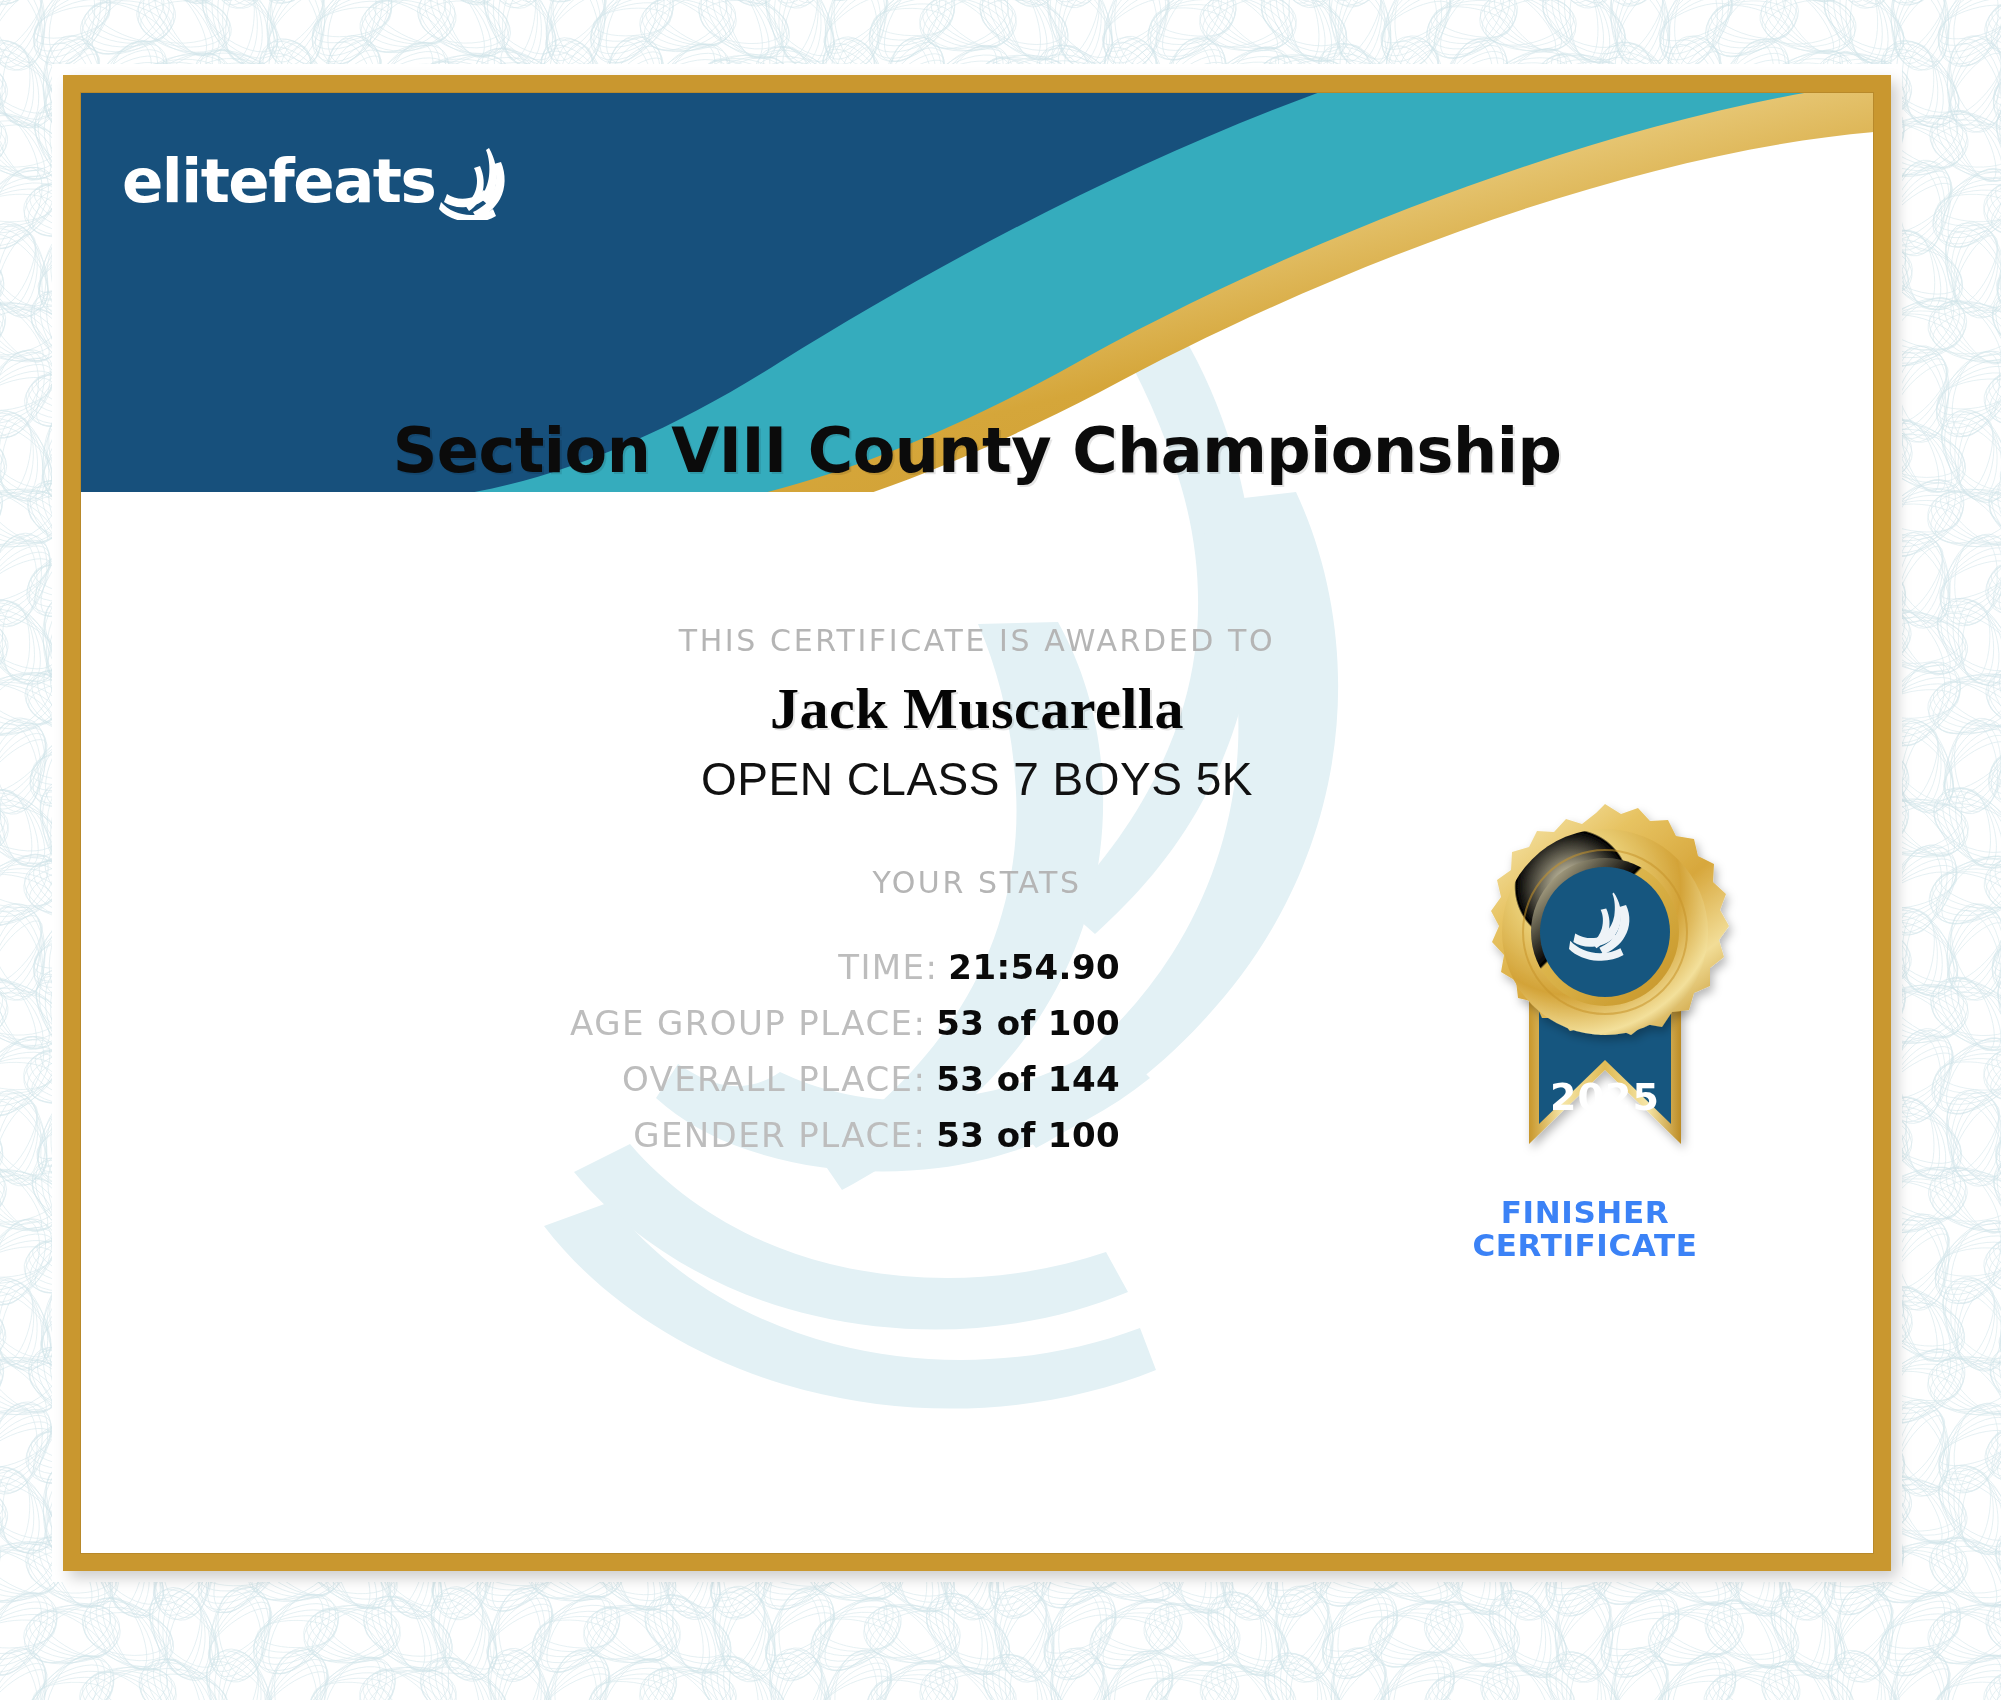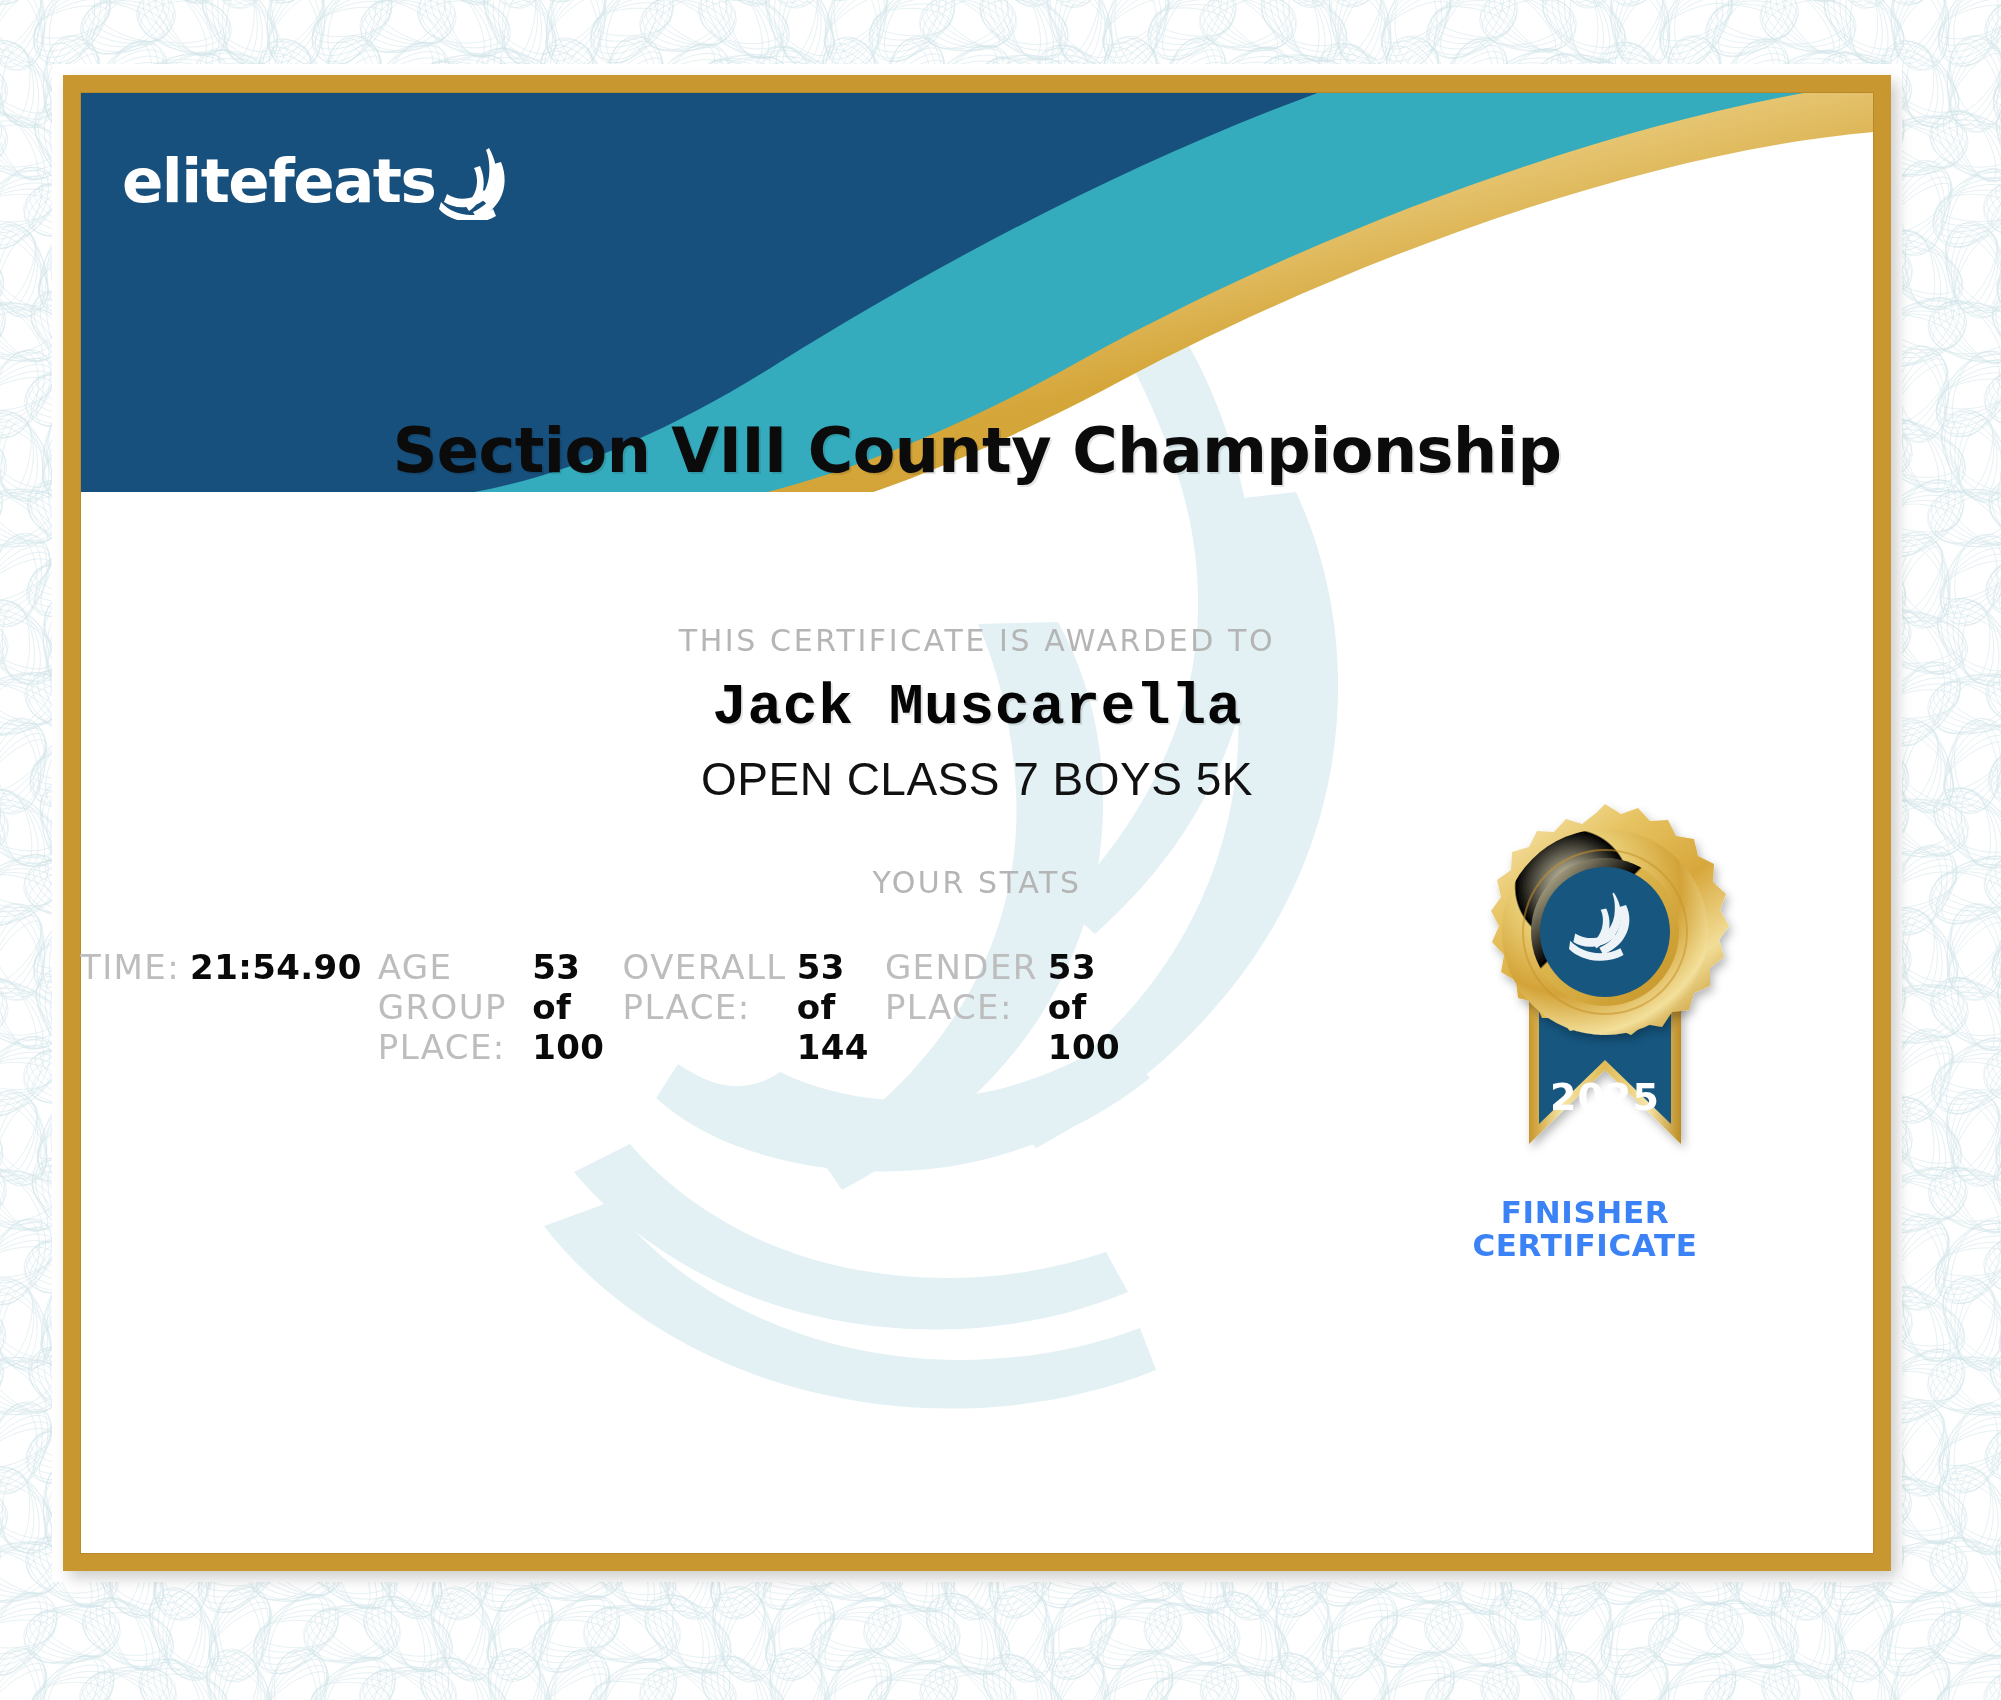--- a/index.html
+++ b/index.html
@@ -141,21 +141,21 @@
     top: 531px;
     font-size: 30px;
     letter-spacing: 2.6px;
   }
 
   #recipient-name {
     position: absolute;
     left: 0; right: 0;
     top: 583px;
     text-align: center;
-    font-family: Liberation Mono, monospace;
+    font-family: Liberation Serif, serif;
     font-size: 58px;
     font-weight: 700;
     color: #050505;
     letter-spacing: 0.5px;
     text-shadow: 2px 2px 0 rgba(0,0,0,0.10);
   }
 
   #recipient-division {
     position: absolute;
     left: 0; right: 0;
@@ -176,20 +176,21 @@
     letter-spacing: 2.6px;
   }
 
   
   #stats-list {
     position: absolute;
     left: 0;
     top: 855px;
     width: 1040px;
     display: flex;
+    flex-direction: column;
     gap: 16px;
   }
   .stat-row {
     display: flex;
     justify-content: flex-end;
     align-items: baseline;
     gap: 10px;
     padding-right: 0px;
   }
   .stat-label {

